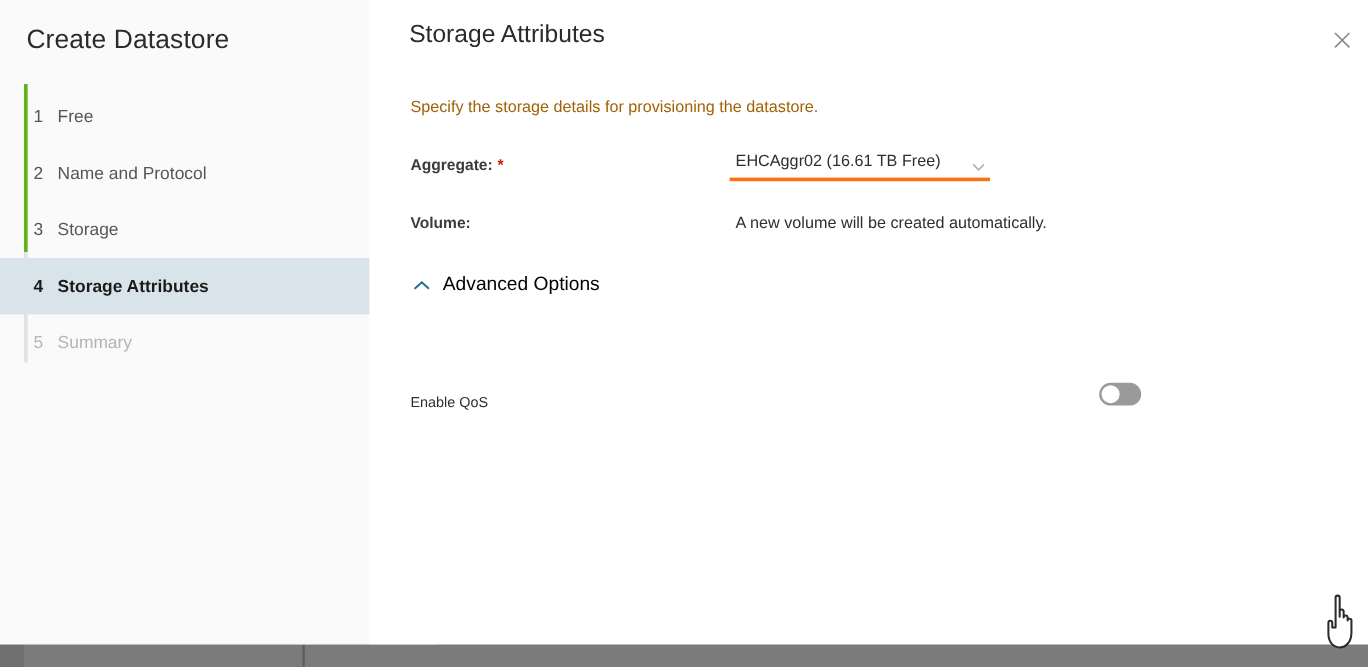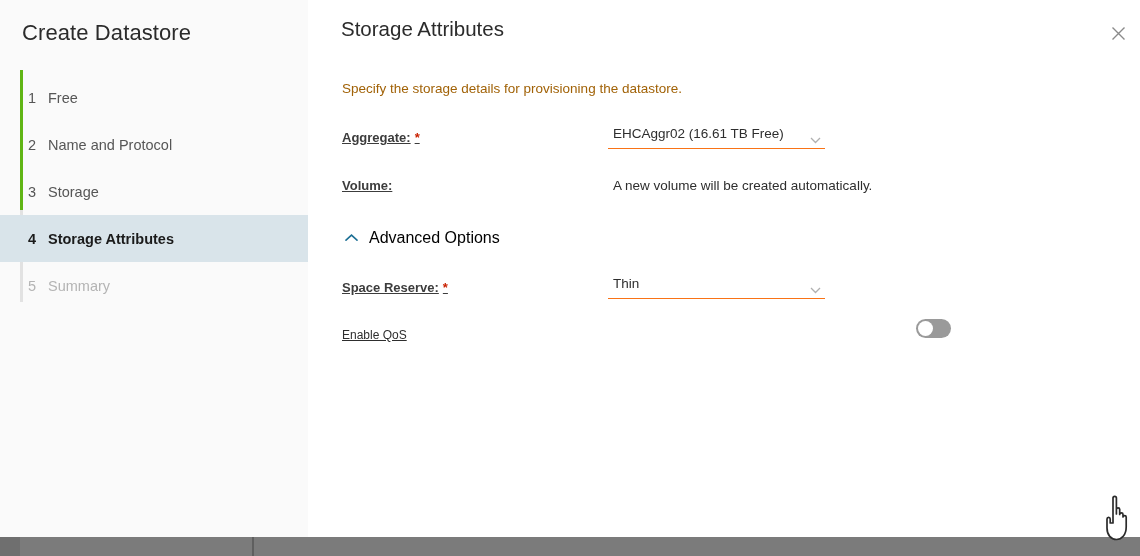--- a/index.html
+++ b/index.html
@@ -158,40 +158,39 @@
     height: 26px;
   }
   .field-label {
     position: absolute;
     left: 34px;
     top: 0;
     font-size: 13px;
     font-weight: 700;
     color: #3c3c3c;
     white-space: nowrap;
-    text-decoration: underline;
   }
   .field-label.is-plain {
     font-weight: 400;
     color: #2e2e2e;
     font-size: 12px;
   }
   .req-star {
     color: #c92100;
     font-weight: 700;
     margin-left: 4px;
     font-size: 13px;
   }
   .select-control {
     position: absolute;
     left: 300px;
     top: -6px;
     width: 217px;
     height: 24px;
-    border-bottom: 1px solid #f97316;
+    border-bottom: 3px solid #f97316;
     cursor: pointer;
   }
   .select-value {
     position: absolute;
     left: 5px;
     top: 2px;
     font-size: 13.5px;
     color: #2e2e2e;
     white-space: nowrap;
   }
@@ -342,33 +341,20 @@
 
     <div id="advanced-options">
       <span id="advanced-caret">
         <svg width="13" height="8" viewBox="0 0 13 8">
           <path d="M1 6.2 L6.5 1.2 L12 6.2" stroke="#1c6f94" stroke-width="1.6" fill="none" stroke-linecap="round"></path>
         </svg>
       </span>
       <span>Advanced Options</span>
     </div>
 
-    <div class="form-row" style="top:280px;">
-      <div class="field-label">
-        <span>Space Reserve:</span><span class="req-star">*</span>
-      </div>
-      <div class="select-control">
-        <span class="select-value">Thin</span>
-        <span class="select-caret">
-          <svg width="11" height="7" viewBox="0 0 11 7">
-            <path d="M1 1 L5.5 5.5 L10 1" stroke="#b0b0b0" stroke-width="1.3" fill="none"></path>
-          </svg>
-        </span>
-      </div>
-    </div>
 
     <div class="form-row" style="top:328px;">
       <div class="field-label is-plain">Enable QoS</div>
       <div id="qos-toggle">
         <div class="knob"></div>
       </div>
     </div>
 
     <div id="footer">
       

